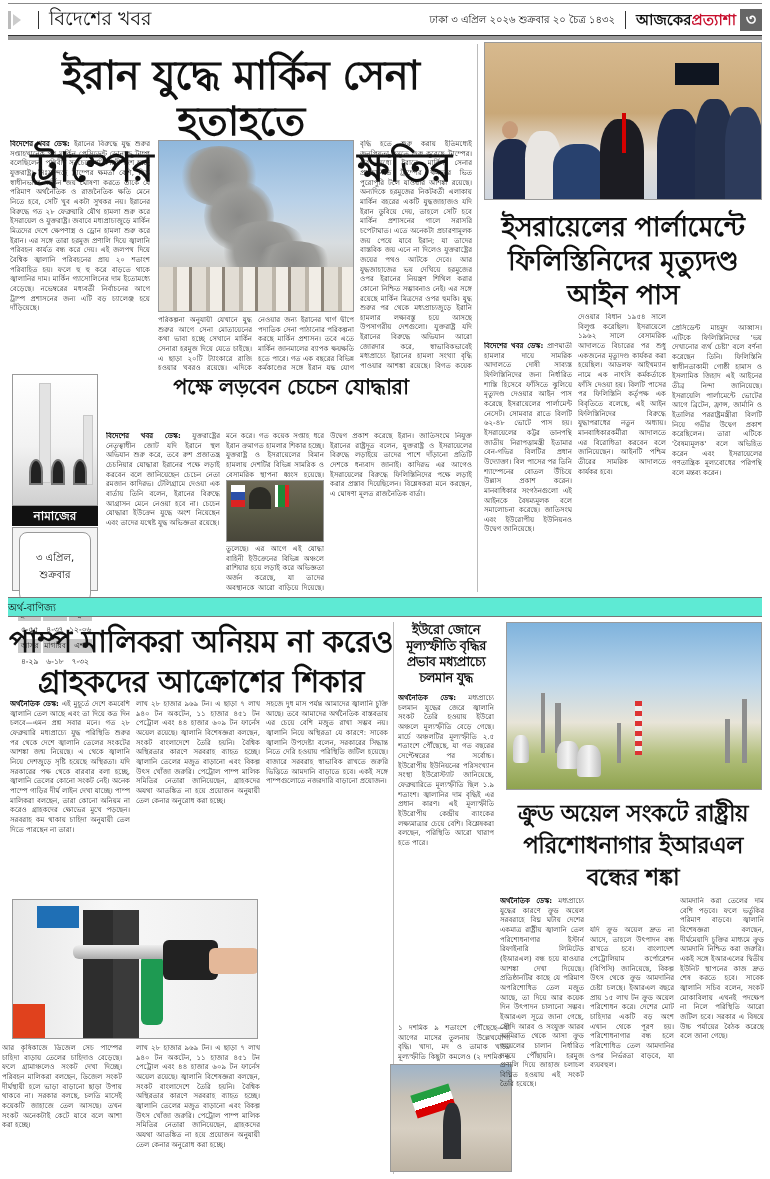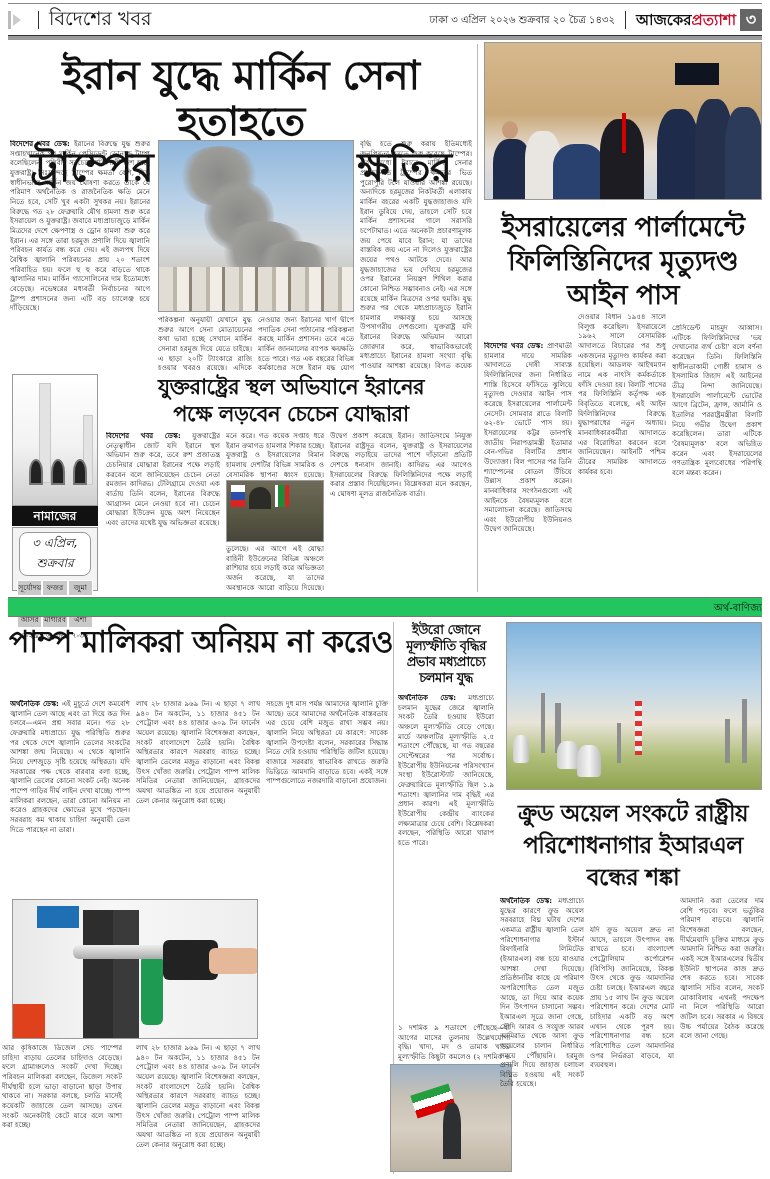--- a/index.html
+++ b/index.html
@@ -46,27 +46,27 @@
   .ph-ref .stack { position: absolute; background: #8e8e8e; }
   .ph-ref .stack.red { background: repeating-linear-gradient(180deg, #d33 0 5px, #eee 5px 10px); }
   
   .ph-pump { background: linear-gradient(90deg, #e8e8e8 0%, #f7f7f7 40%, #eee 100%); }
   .ph-pump .nozzle { position: absolute; border-radius: 6px; }
   
   .ph-ruin { background: linear-gradient(180deg, #9fb4c9 0%, #c8c1b5 30%, #d7cfc2 60%, #bdb3a3 100%); }
 
   .prayer-title { background: #111; color: #fff; font-family: "DejaVu Sans", sans-serif; font-weight: bold; font-size: 12px; text-align: center; }
   .prayer-box { border: 1px solid #999; background: #f3f3f3; }
-  .prayer-date { margin: 4px 6px; border: 1px solid #999; border-radius: 8px; background: #fff; font-size: 12px; text-align: center; padding: 1px 0; font-family: "DejaVu Sans", sans-serif; font-style: italic; }
+  .prayer-date { margin: 4px 6px; border: 1px solid #999; border-radius: 8px; background: #fff; font-size: 10px; text-align: center; padding: 17px 0; font-family: "DejaVu Sans", sans-serif; }
   .prayer-grid { display: grid; grid-template-columns: 1fr 1fr 1fr; margin: 0 4px 4px; font-size: 7.5px; font-family: "DejaVu Sans", sans-serif; }
   .prayer-grid div { border: 1px solid #fff; text-align: center; padding: 1px 0; }
   .prayer-grid .lbl { background: #c9c9c9; }
   .prayer-grid .val { background: #fff; }
 
-  .section-band { left: 8px; right: 8px; top: 597px; height: 20px; background: #22c55e; border-top: 1px solid #777; border-bottom: 1px solid #777; font-family: "DejaVu Sans", sans-serif; font-size: 10px; text-align: right; line-height: 19px; }
+  .section-band { left: 8px; right: 8px; top: 597px; height: 20px; background: #5eead4; border-top: 1px solid #777; border-bottom: 1px solid #777; font-family: "DejaVu Sans", sans-serif; font-size: 10px; text-align: left; line-height: 19px; }
 </style>
 </head>
 <body>
 
 <div class="abs topline"></div>
 <div class="abs hdr">
   <span class="arrow"></span>
   <span class="sep"></span>
   <span class="section">বিদেশের খবর</span>
   <span class="spacer"></span>
@@ -157,21 +157,20 @@
     <div class="lbl">আসর</div>
     <div class="lbl">মাগরিব</div>
     <div class="lbl">এশা</div>
     <div class="val">৪-২৯</div>
     <div class="val">৬-১৮</div>
     <div class="val">৭-৩২</div>
   </div>
 </div>
 
 <div class="abs hl" style="left:106px; top:374px; width:370px; font-size:21px; line-height:27px;">
-  <div>যুক্তরাষ্ট্রের স্থল অভিযানে ইরানের</div>
   <div>পক্ষে লড়বেন চেচেন যোদ্ধারা</div>
 </div>
 <div class="abs body-col" style="left:106px; top:432px; width:114px; height:160px;">
   <b>বিদেশের খবর ডেস্ক:</b>
   <span>যুক্তরাষ্ট্রের নেতৃত্বাধীন জোট যদি ইরানে স্থল অভিযান শুরু করে, তবে রুশ প্রজাতন্ত্র চেচনিয়ার যোদ্ধারা ইরানের পক্ষে লড়াই করবেন বলে জানিয়েছেন চেচেন নেতা রমজান কাদিরভ। টেলিগ্রামে দেওয়া এক বার্তায় তিনি বলেন, ইরানের বিরুদ্ধে আগ্রাসন মেনে নেওয়া হবে না। চেচেন যোদ্ধারা ইউক্রেন যুদ্ধে অংশ নিয়েছেন এবং তাদের যথেষ্ট যুদ্ধ অভিজ্ঞতা রয়েছে।</span>
 </div>
 <div class="abs body-col" style="left:226px; top:432px; width:98px; height:46px;">
   <span>মনে করে। গত কয়েক সপ্তাহ ধরে ইরান ক্রমাগত হামলার শিকার হচ্ছে। যুক্তরাষ্ট্র ও ইসরায়েলের বিমান হামলায় দেশটির বিভিন্ন সামরিক ও বেসামরিক স্থাপনা ধ্বংস হয়েছে। এমন পরিস্থিতিতে স্থল অভিযানের সম্ভাবনা নিয়ে উদ্বেগ তৈরি হয়েছে।</span>
 </div>
 <div class="abs photo ph-sold" style="left:226px; top:480px; width:98px; height:62px;">
@@ -183,20 +182,21 @@
   <span>তুলেছে। এর আগে এই যোদ্ধা বাহিনী ইউক্রেনের বিভিন্ন অঞ্চলে রাশিয়ার হয়ে লড়াই করে অভিজ্ঞতা অর্জন করেছে, যা তাদের অবস্থানকে আরো বাড়িয়ে দিয়েছে। অন্যদিকে এই যুদ্ধ ইউক্রেনের সম্পর্ককে</span>
 </div>
 <div class="abs body-col" style="left:330px; top:432px; width:142px; height:160px;">
   <span>উদ্বেগ প্রকাশ করেছে ইরান। জাতিসংঘে নিযুক্ত ইরানের রাষ্ট্রদূত বলেন, যুক্তরাষ্ট্র ও ইসরায়েলের বিরুদ্ধে লড়াইয়ে তাদের পাশে দাঁড়ানো প্রতিটি দেশকে ধন্যবাদ জানাই। কাদিরভ এর আগেও ইসরায়েলের বিরুদ্ধে ফিলিস্তিনিদের পক্ষে লড়াই করার প্রস্তাব দিয়েছিলেন। বিশ্লেষকরা মনে করছেন, এ ঘোষণা মূলত রাজনৈতিক বার্তা।</span>
 </div>
 
 <div class="abs section-band">অর্থ-বাণিজ্য</div>
 
 <div class="abs hl" style="left:8px; top:622px; width:386px; font-size:30px; line-height:40px;">
   <div>পাম্প মালিকরা অনিয়ম না করেও</div>
+  <div>গ্রাহকদের আক্রোশের শিকার</div>
 </div>
 <div class="abs body-col" style="left:10px; top:700px; width:120px; height:196px;">
   <b>অর্থনৈতিক ডেস্ক:</b>
   <span>এই মুহূর্তে দেশে কমবেশি জ্বালানি তেল আছে এবং তা দিয়ে কত দিন চলবে—এমন প্রশ্ন সবার মনে। গত ২৮ ফেব্রুয়ারি মধ্যপ্রাচ্যে যুদ্ধ পরিস্থিতি শুরুর পর থেকে দেশে জ্বালানি তেলের সংকটের আশঙ্কা জন্ম নিয়েছে। এ থেকে জ্বালানি নিয়ে দেশজুড়ে সৃষ্টি হয়েছে অস্থিরতা। যদি সরকারের পক্ষ থেকে বারবার বলা হচ্ছে, জ্বালানি তেলের কোনো সংকট নেই। অনেক পাম্পে গাড়ির দীর্ঘ লাইন দেখা যাচ্ছে। পাম্প মালিকরা বলছেন, তারা কোনো অনিয়ম না করেও গ্রাহকদের ক্ষোভের মুখে পড়ছেন। সরবরাহ কম থাকায় চাহিদা অনুযায়ী তেল দিতে পারছেন না তারা।</span>
 </div>
 <div class="abs body-col" style="left:136px; top:700px; width:124px; height:196px;">
   <span>লাখ ২৮ হাজার ৯৬৯ টন। এ ছাড়া ৭ লাখ ৯৪০ টন অকটেন, ১১ হাজার ৪৫১ টন পেট্রোল এবং ৪৪ হাজার ৬০৯ টন ফার্নেস অয়েল রয়েছে। জ্বালানি বিশেষজ্ঞরা বলছেন, সংকট বাংলাদেশে তৈরি হয়নি। বৈশ্বিক অস্থিরতার কারণে সরবরাহ ব্যাহত হচ্ছে। জ্বালানি তেলের মজুত বাড়ানো এবং বিকল্প উৎস খোঁজা জরুরি। পেট্রোল পাম্প মালিক সমিতির নেতারা জানিয়েছেন, গ্রাহকদের অযথা আতঙ্কিত না হয়ে প্রয়োজন অনুযায়ী তেল কেনার অনুরোধ করা হচ্ছে।</span>
 </div>
 <div class="abs body-col" style="left:266px; top:700px; width:122px; height:470px;">
   <span>সহজে দুধ মাস পর্যন্ত আমাদের জ্বালানি চুক্তি আছে। তবে আমাদের অর্থনৈতিক বাস্তবতায় এর চেয়ে বেশি মজুত রাখা সম্ভব নয়। জ্বালানি নিয়ে অস্থিরতা যে কারণে: সাবেক জ্বালানি উপদেষ্টা বলেন, সরকারের সিদ্ধান্ত নিতে দেরি হওয়ায় পরিস্থিতি জটিল হয়েছে। বাজারে সরবরাহ স্বাভাবিক রাখতে জরুরি ভিত্তিতে আমদানি বাড়াতে হবে। একই সঙ্গে পাম্পগুলোতে নজরদারি বাড়ানো প্রয়োজন।</span>

